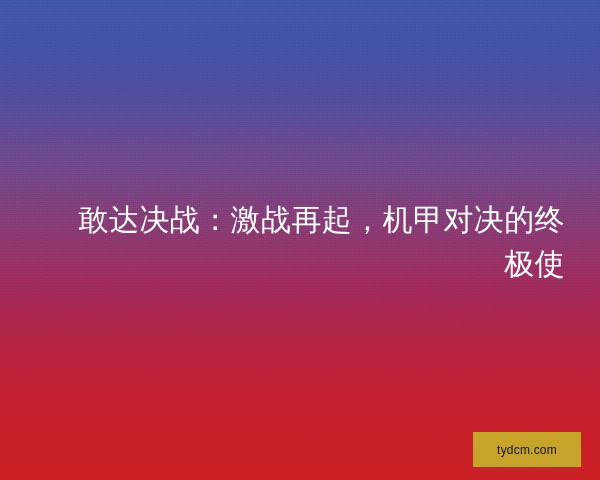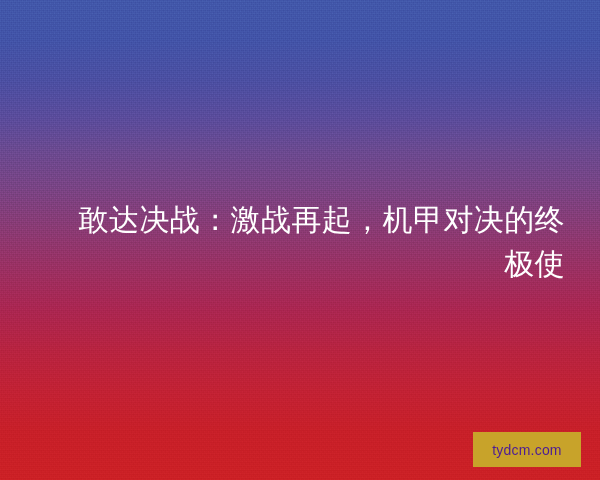--- a/index.html
+++ b/index.html
@@ -104,22 +104,22 @@
     width: 108px;
     height: 35px;
     background: #c8a32a;
     display: flex;
     align-items: center;
     justify-content: center;
     box-sizing: border-box;
   }
 
   .watermark-text {
-    color: #4c1d95;
-    font-size: 14px;
+    color: #0f172a;
+    font-size: 12px;
     line-height: 1;
     letter-spacing: 0.2px;
     font-family: "Liberation Sans", sans-serif;
     white-space: nowrap;
   }
 </style>
 </head>
 <body>
 
 <div class="cover-card">

